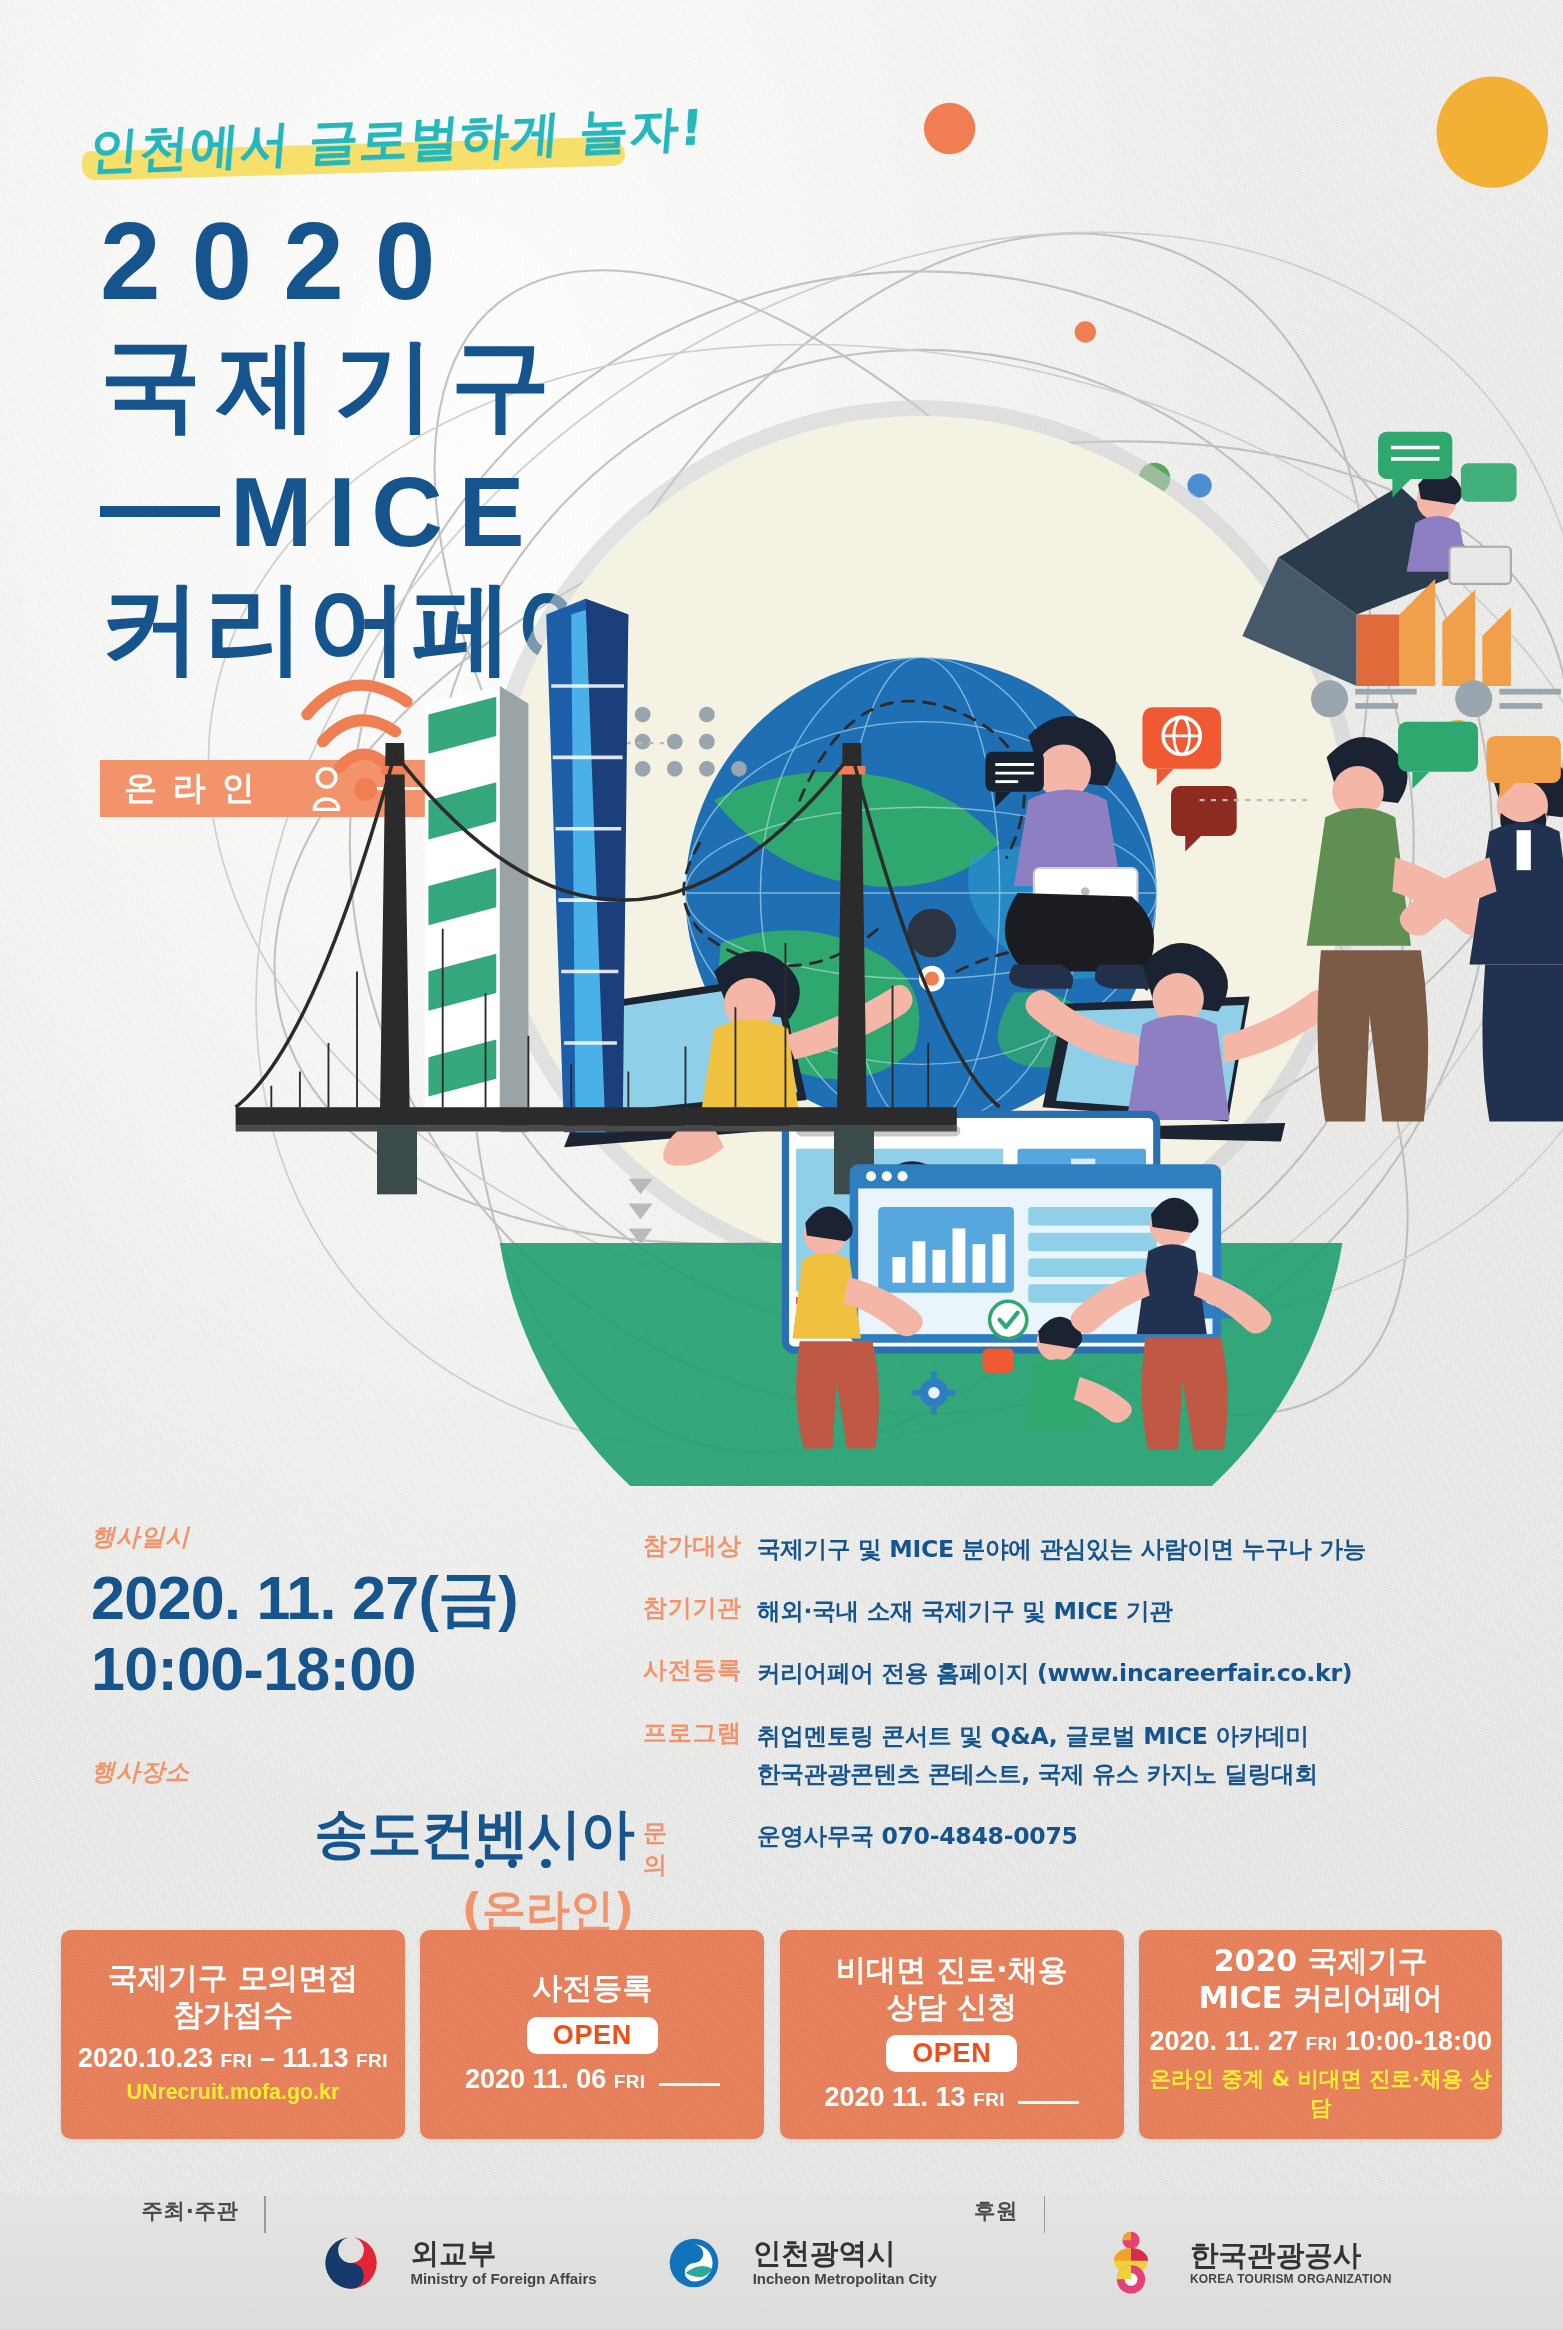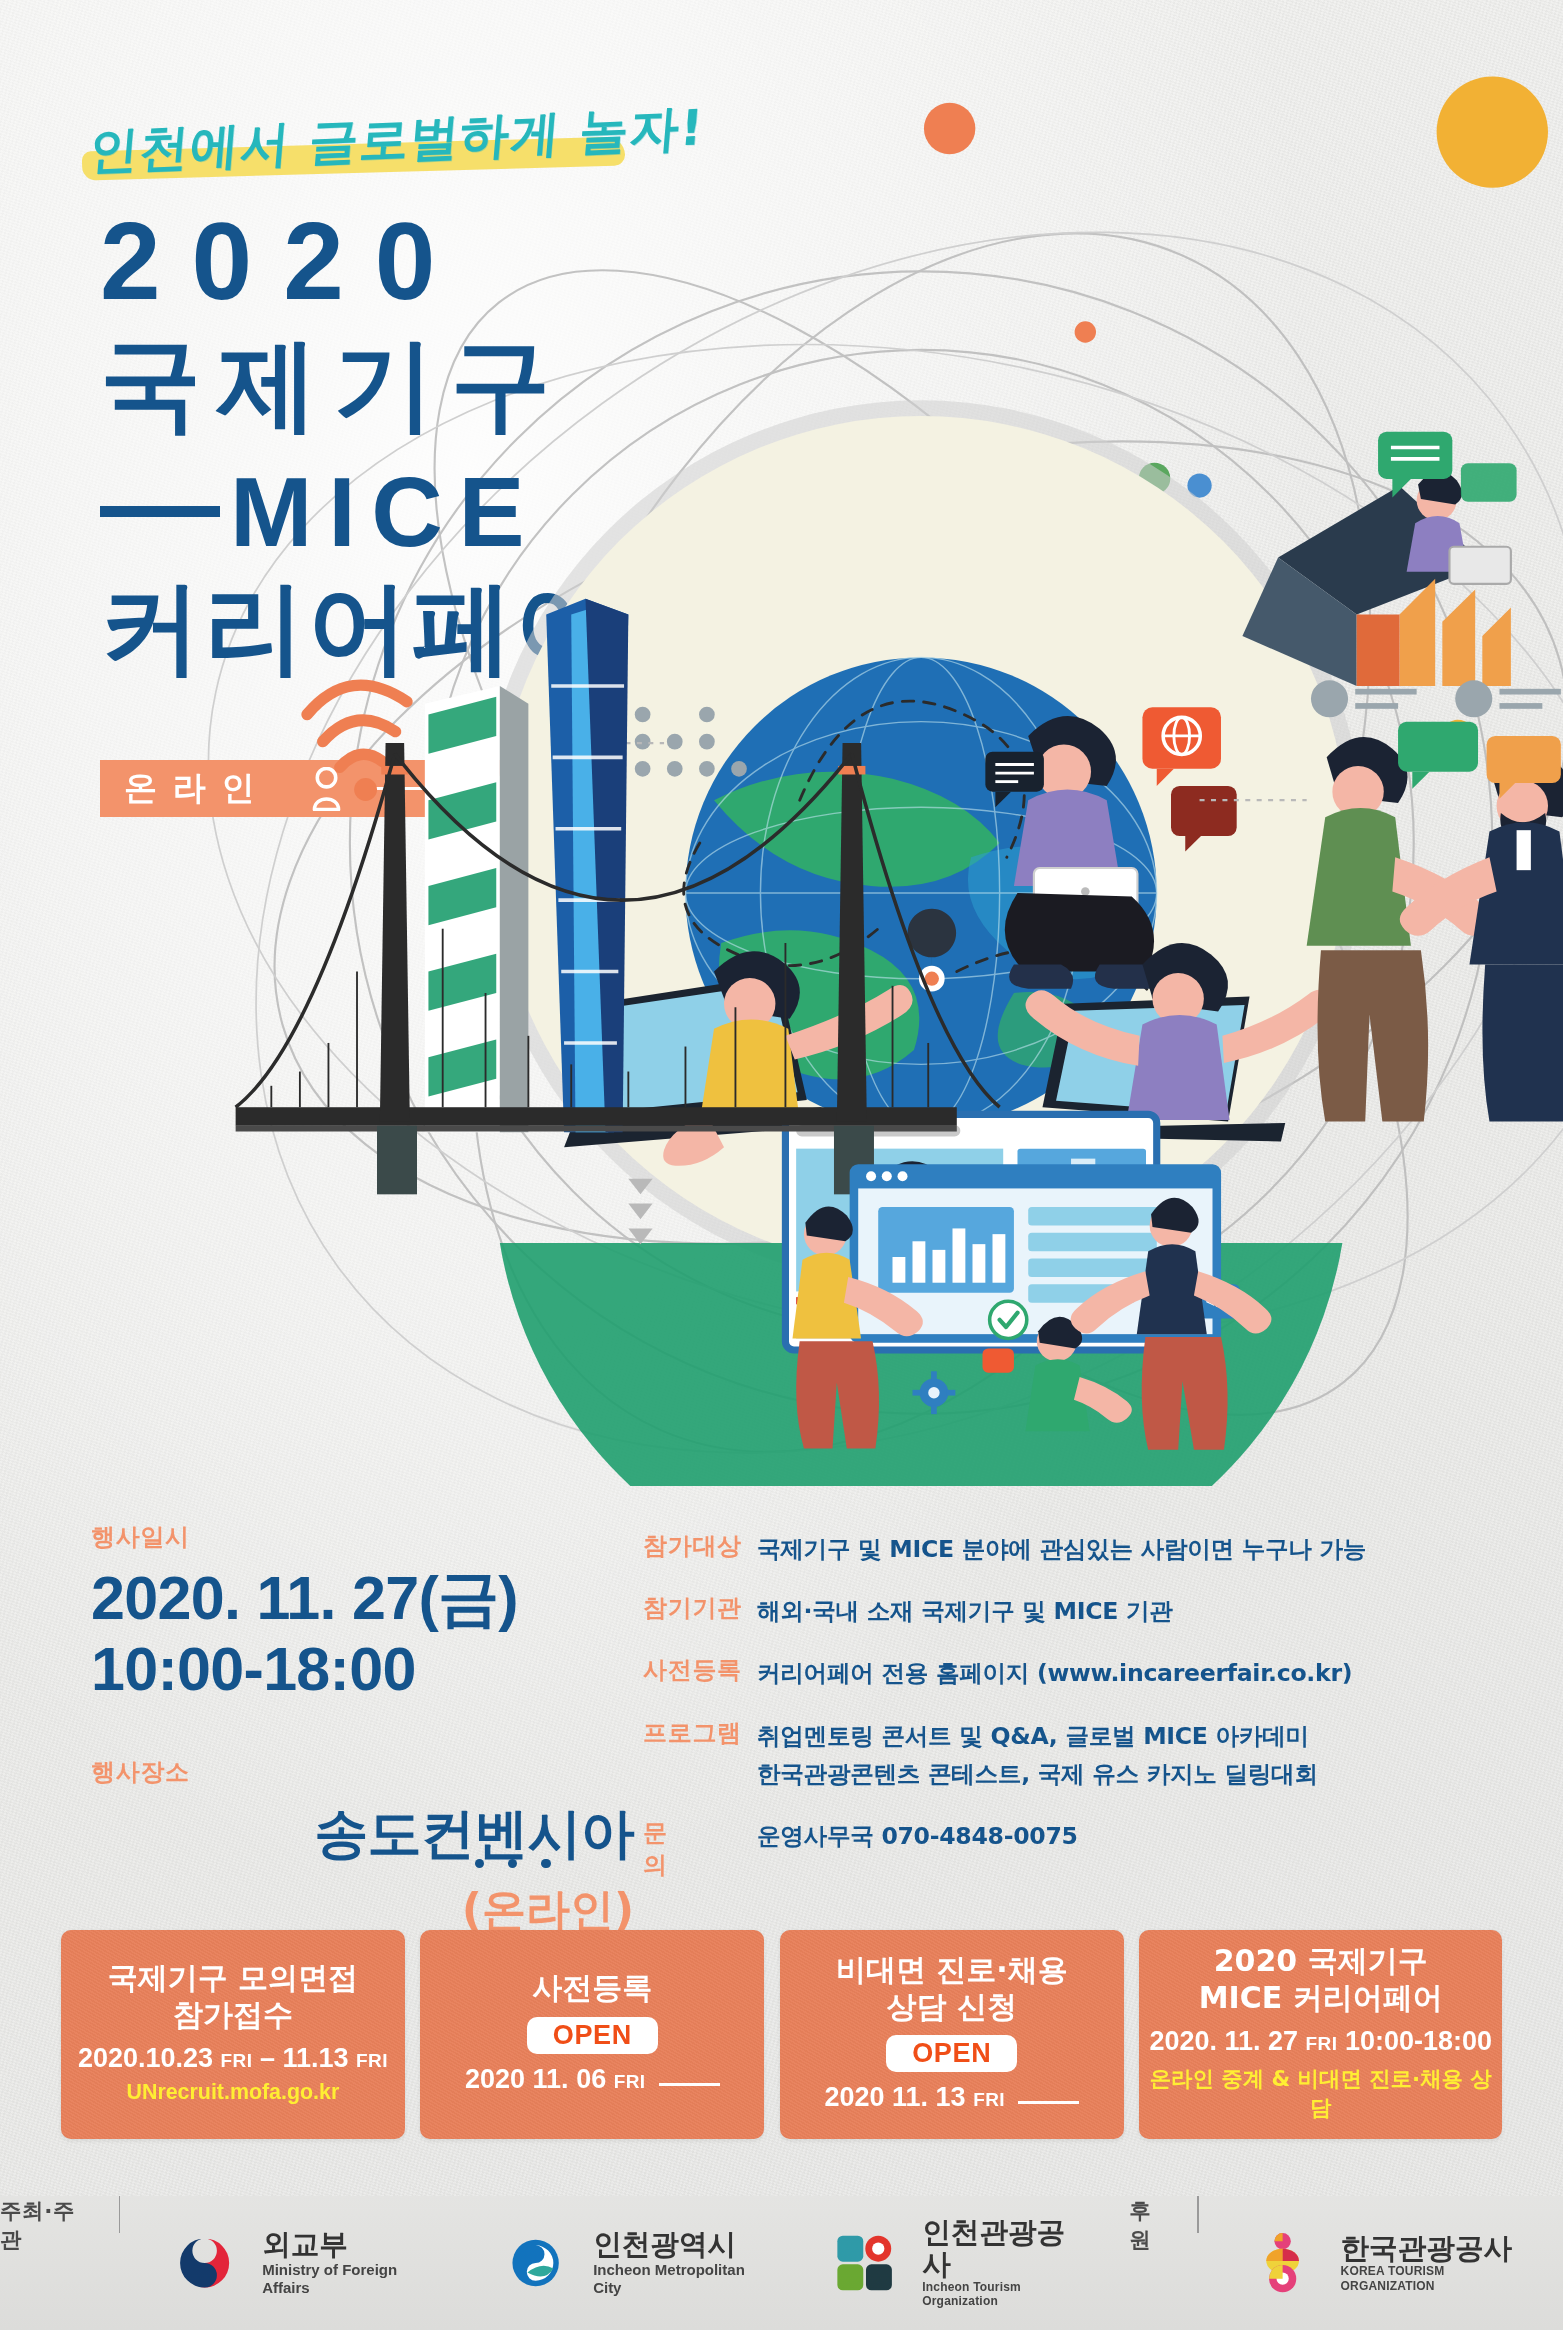--- a/index.html
+++ b/index.html
@@ -70,20 +70,21 @@
   .ob-line { width:79px; height:3.6px; background:#fff; border-radius:2.1px; }
 
   
   .illus { position:absolute; left:0; top:400px; width:1563px; height:1086px; }
 
   
   .info-left { position:absolute; left:91px; top:1521px; width:543px; }
   .lbl-orange {
     color:#f3936b; font-size:24px; font-weight:800; letter-spacing:0.7px;
     font-family:"DejaVu Sans", sans-serif;
+    font-style:italic;
   }
   .big-date {
     color:#15548c; font-size:61px; font-weight:800; line-height:1.16;
     letter-spacing:-0.7px; margin-top:10px; font-family:"Liberation Sans", sans-serif;
   }
   .venue-lbl { margin-top:51px; }
   .venue-row { display:flex; align-items:flex-end; gap:10px; margin-top:10px;flex-direction:column; }
   .venue-main {
     color:#15548c; font-size:54px; font-weight:800; letter-spacing:-0.7px;
     font-family:"DejaVu Sans", sans-serif;
@@ -727,33 +728,20 @@
         <circle cx="42" cy="42" r="34" fill="#1273bd"></circle>
         <path d="M42 16 a26 26 0 0 1 0 52 a13 13 0 0 1 0 -26 a13 13 0 0 0 0 -26 Z" fill="#fff"></path>
         <path d="M30 56 q20 -16 38 -6 q-12 20 -38 6 Z" fill="#2fa89c"></path>
       </svg>
       <span>
         <span class="txt-kr">인천광역시</span><br>
         <span class="txt-en">Incheon Metropolitan City</span>
       </span>
     </span>
 
-    <span class="f-logo">
-      <svg width="60" height="60" viewBox="0 0 84 84">
-        <rect x="2" y="2" width="38" height="38" rx="8" fill="#2f9aa8"></rect>
-        <circle cx="62" cy="21" r="19" fill="#e3352c"></circle>
-        <circle cx="62" cy="21" r="9" fill="#fff"></circle>
-        <rect x="2" y="44" width="38" height="38" rx="8" fill="#6aa832"></rect>
-        <rect x="44" y="44" width="38" height="38" rx="8" fill="#1f3a42"></rect>
-      </svg>
-      <span>
-        <span class="txt-kr">인천관광공사</span><br>
-        <span class="txt-en small">Incheon Tourism Organization</span>
-      </span>
-    </span>
 
     <span class="f-label">후원</span>
     <span class="f-div"></span>
 
     <span class="f-logo">
       <svg width="60" height="64" viewBox="0 0 84 90">
         <circle cx="42" cy="13" r="12" fill="#e5407a"></circle>
         <path d="M30 13 a12 12 0 0 1 12 -12 l0 12 Z" fill="#f0a32a"></path>
         <path d="M18 42 a24 18 0 0 1 48 0 a24 18 0 0 1 -48 0 Z" fill="#efd23a"></path>
         <path d="M18 42 a24 18 0 0 1 24 -18 l0 18 Z" fill="#f0a32a"></path>

